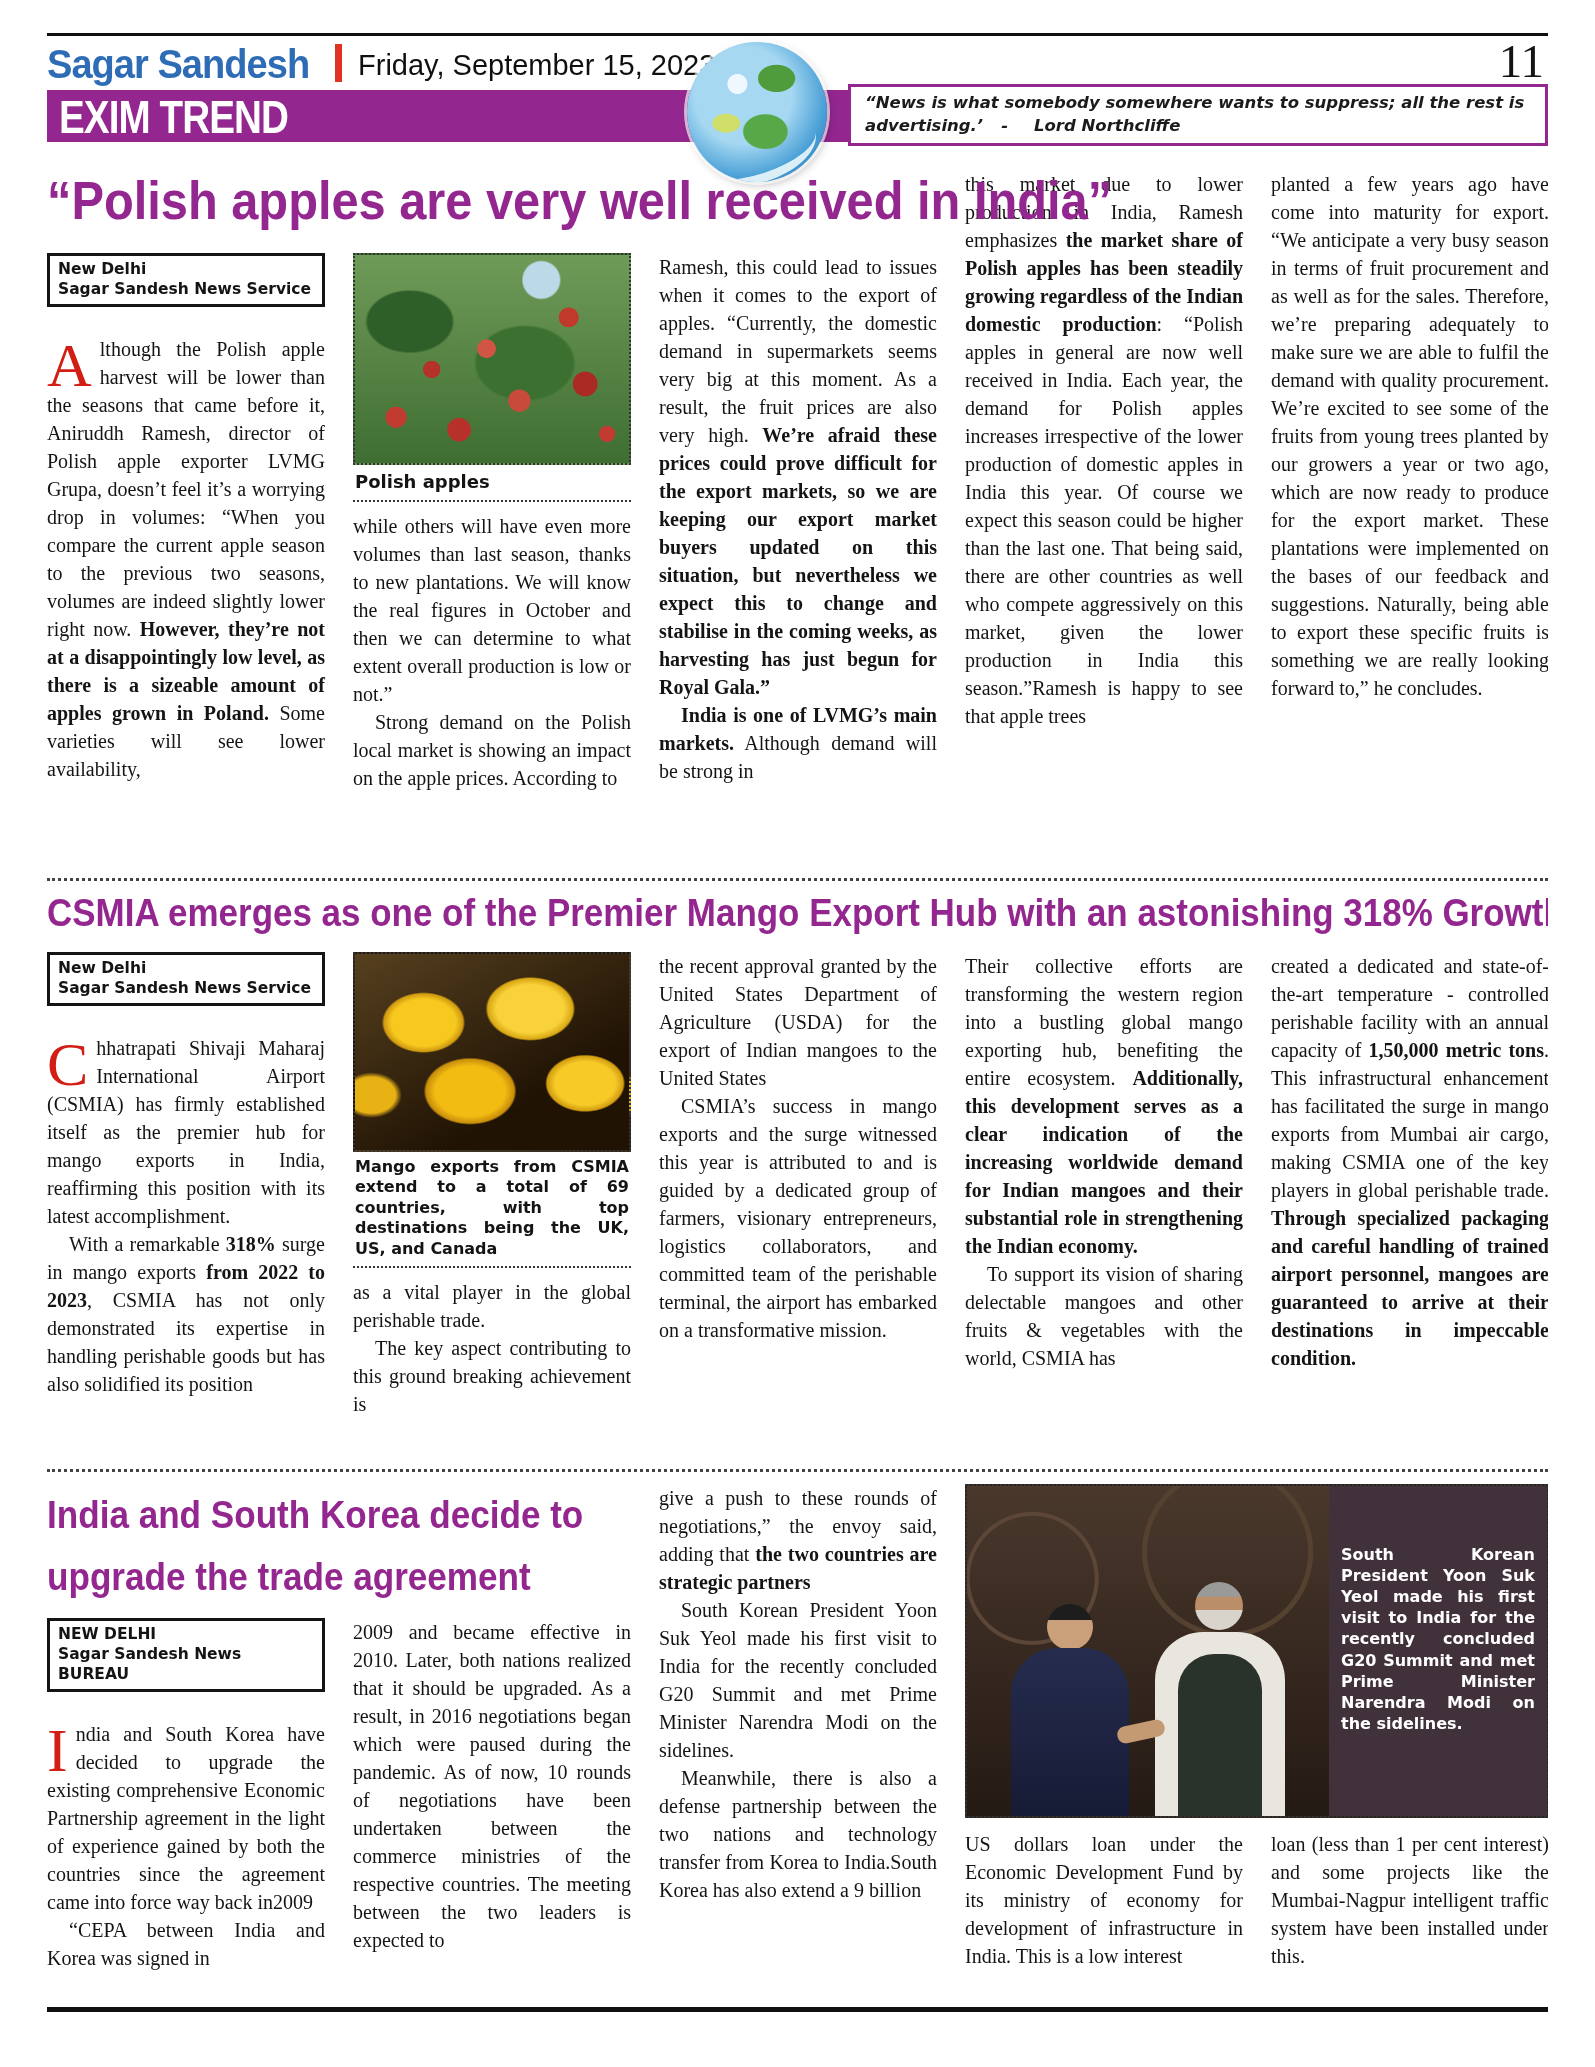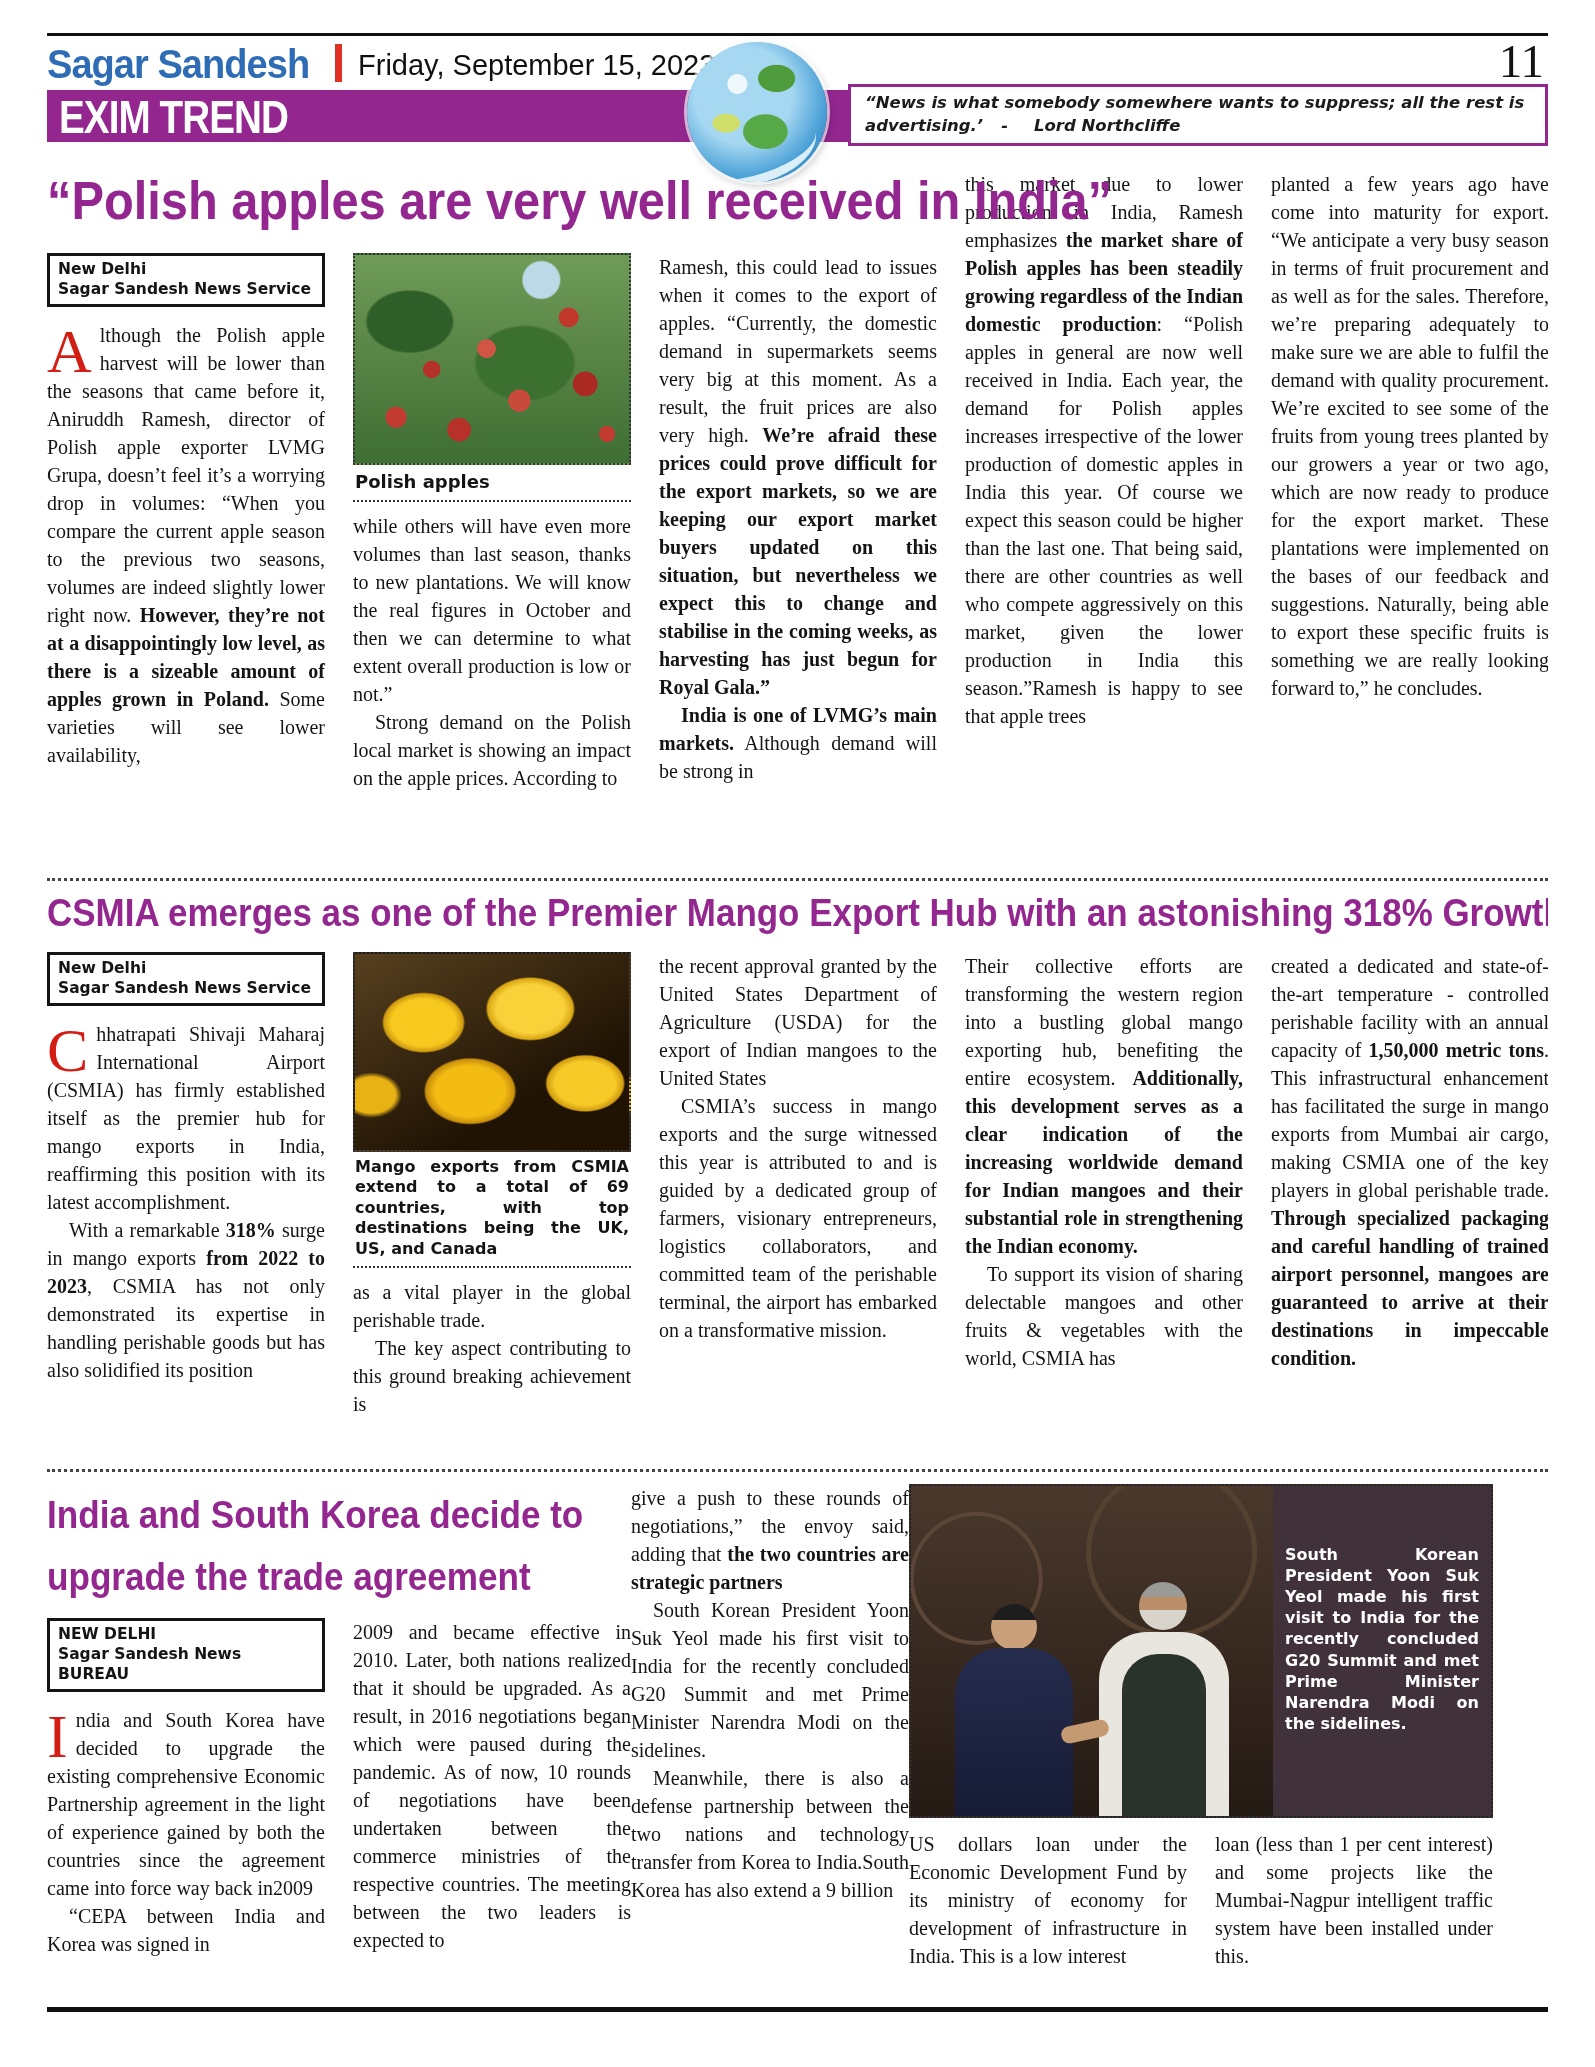--- a/index.html
+++ b/index.html
@@ -35,21 +35,21 @@
               font-family:"DejaVu Sans", sans-serif; font-weight:bold; font-style:italic;
               font-size:16.5px; line-height:1.38; color:#1b1b1b; }
   .quotebox .dash { margin:0 26px 0 18px; }
 
   
   .cols { display:flex; gap:28px; }
   .col { width:278px; flex:0 0 278px; }
   .head { color:var(--accent); font-family:"Liberation Sans", sans-serif; font-weight:bold; }
   .head .inner { display:inline-block; transform:scaleX(.92); transform-origin:left top; white-space:nowrap; }
   .byline { border:3px solid #141414; padding:3px 8px 5px; font-family:"DejaVu Sans", sans-serif;
-            font-weight:bold; font-size:15.5px; line-height:1.3; margin-bottom:14px; }
+            font-weight:bold; font-size:15.5px; line-height:1.3; margin-bottom:28px; }
   .bt { font-size:20px; line-height:1.4; text-align:justify; }
   .bt p + p { text-indent:1.1em; }
   .b { font-weight:bold; }
   .dropcap { float:left; font-size:62px; line-height:50px; padding:5px 8px 0 0; color:var(--dropcap-red); }
   .fig { border:2px dotted #333; }
   .figcap { font-family:"DejaVu Sans", sans-serif; font-weight:bold; padding:5px 2px 7px;
             border-bottom:2px dotted #333; margin-bottom:10px; line-height:1.28; }
   .divider { border-top:3px dotted #444; }
 
   
@@ -80,21 +80,21 @@
     background-image:
       radial-gradient(ellipse 52px 38px at 25% 35%, #f7c81e 0 62%, #cf9a10 76%, transparent 80%),
       radial-gradient(ellipse 56px 40px at 64% 28%, #f9d23a 0 60%, #d9a714 76%, transparent 80%),
       radial-gradient(ellipse 58px 42px at 42% 70%, #f3bc12 0 60%, #c98e0c 76%, transparent 80%),
       radial-gradient(ellipse 50px 36px at 84% 66%, #f7ca28 0 60%, #d29d10 76%, transparent 80%),
       radial-gradient(ellipse 40px 30px at 6% 72%, #e8b214 0 60%, transparent 76%),
       linear-gradient(150deg, #56401f, #201304 70%); }
   .cap-a2 { font-size:16px; text-align:justify; }
 
   
-  .art3 { display:flex; margin-top:12px; height:523px; overflow:hidden; }
+  .art3 { display:flex; gap:28px; margin-top:12px; height:523px; overflow:hidden; }
   .art3-left { width:584px; flex:0 0 584px; }
   .h-a3 { font-size:39px; line-height:62px; margin-bottom:10px; }
   .h-a3 .inner { transform:scaleX(.9); }
   .art3-two { display:flex; gap:28px; }
   .art3-right { width:584px; flex:0 0 584px; }
   .kphoto { border:2px dotted #333; height:334px; display:flex; background:#2d221c; }
   .kscene { flex:1; position:relative; overflow:hidden;
             background:
               radial-gradient(circle 70px at 18% 28%, transparent 62px, #5c4637 63px 66px, transparent 67px),
               radial-gradient(circle 90px at 72% 20%, transparent 80px, #55412f 81px 85px, transparent 86px),

